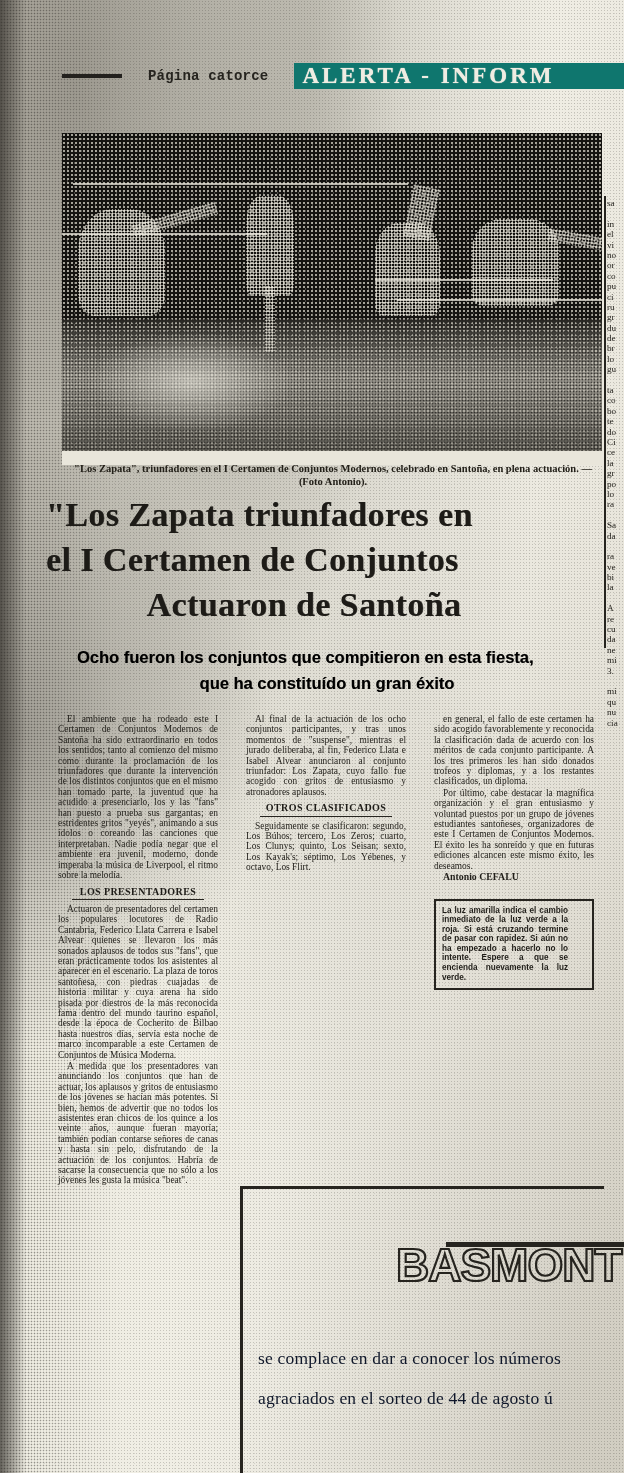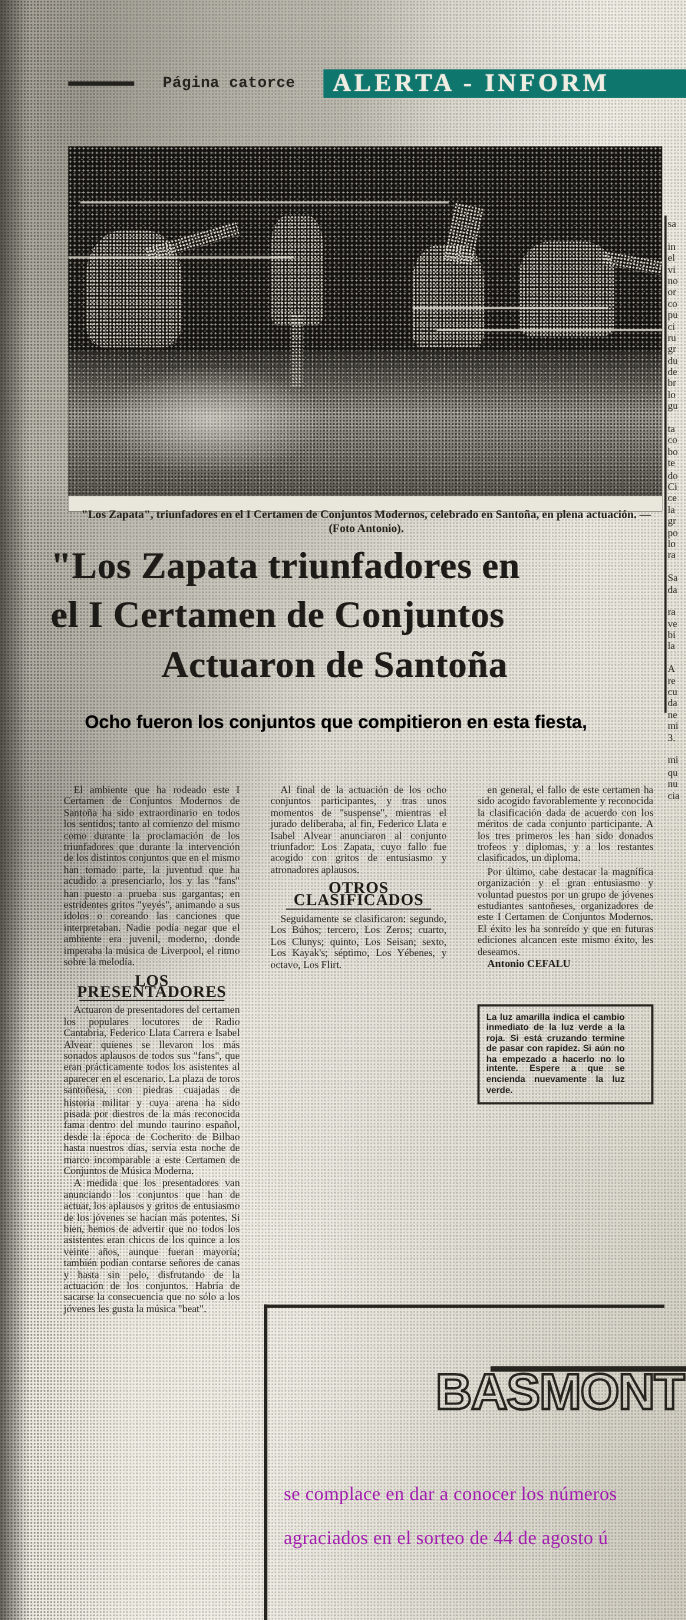--- a/index.html
+++ b/index.html
@@ -178,42 +178,42 @@
     text-align: justify;
     hyphens: auto;
   }
   .col.c1 { margin-right: 12px; }
   .col.c2 { margin-right: 12px; }
   .col p { margin: 0 0 0 0; text-indent: 9px; }
   .col p + p { margin-top: 1px; }
   .col .smallcaps-head {
     font-family: "Liberation Serif", serif;
     font-weight: bold;
-    font-size: 15px;
+    font-size: 10px;
     text-align: center;
     letter-spacing: .4px;
     margin: 6px 0 0 0;
     text-indent: 0;
     color: #1d1b17;
   }
   .col .head-rule {
     border-bottom: 1.6px solid #26241f;
     margin: 2px 14px 4px 14px;
   }
   .byline {
     font-weight: bold;
     font-size: 9.8px;
     margin-top: 7px;
     text-indent: 0;
     padding-right: 14px;
   }
 
   
   #notice-box {
-    margin-top: 30px;
+    margin-top: 16px;
     border: 2.2px solid #26241f;
     padding: 5px 24px 6px 6px;
     font-family: "Liberation Sans", sans-serif;
     font-size: 8.2px;
     line-height: 9.6px;
     font-weight: bold;
     text-align: justify;
     text-indent: 0;
     color: #201e19;
   }
@@ -240,21 +240,21 @@
     white-space: nowrap;
   }
   #ad-logo-bar {
     position: absolute; left: 196px; top: 46px; width: 188px; height: 5px;
     background: #26241f;
   }
   .ad-line {
     position: absolute;
     font-family: "Liberation Serif", serif;
     font-size: 17.5px;
-    color: #a21caf;
+    color: #0f172a;
     white-space: nowrap;
     letter-spacing: .2px;
   }
   #ad-line-1 { left: 8px; top: 152px; }
   #ad-line-2 { left: 8px; top: 192px; }
   #ad-line-3 { left: 54px; top: 232px; }
 
   
   #right-col-rule {
     left: 604px; top: 196px; width: 2px; height: 452px; background: #26241f;
@@ -321,20 +321,21 @@
   <div class="layer" id="photo-caption">"Los Zapata", triunfadores en el I Certamen de Conjuntos Modernos, celebrado en Santoña, en plena actuación. — (Foto Antonio).</div>
 
   <div class="layer" id="headline">
     <div class="l1">"Los Zapata  triunfadores en</div>
     <div class="l2">el I Certamen de Conjuntos</div>
     <div class="l3">Actuaron de Santoña</div>
   </div>
 
   <div class="layer" id="subheadline">
     <div class="sl1">Ocho fueron los conjuntos que compitieron en esta fiesta,</div>
+    <div class="sl2">que ha constituído un gran éxito</div>
   </div>
 
   <div class="layer" id="body-cols">
 
     <div class="col c1">
       <p>El ambiente que ha rodeado este I Certamen de Conjuntos Modernos de Santoña ha sido extraordinario en todos los sentidos; tanto al comienzo del mismo como durante la proclamación de los triunfadores que durante la intervención de los distintos conjuntos que en el mismo han tomado parte, la juventud que ha acudido a presenciarlo, los y las "fans" han puesto a prueba sus gargantas; en estridentes gritos "yeyés", animando a sus ídolos o coreando las canciones que interpretaban. Nadie podía negar que el ambiente era juvenil, moderno, donde imperaba la música de Liverpool, el ritmo sobre la melodía.</p>
       <p class="smallcaps-head">LOS PRESENTADORES</p>
       <div class="head-rule"></div>
       <p>Actuaron de presentadores del certamen los populares locutores de Radio Cantabria, Federico Llata Carrera e Isabel Alvear quienes se llevaron los más sonados aplausos de todos sus "fans", que eran prácticamente todos los asistentes al aparecer en el escenario. La plaza de toros santoñesa, con piedras cuajadas de historia militar y cuya arena ha sido pisada por diestros de la más reconocida fama dentro del mundo taurino español, desde la época de Cocherito de Bilbao hasta nuestros días, servía esta noche de marco incomparable a este Certamen de Conjuntos de Música Moderna.</p>
       <p>A medida que los presentadores van anunciando los conjuntos que han de actuar, los aplausos y gritos de entusiasmo de los jóvenes se hacían más potentes. Si bien, hemos de advertir que no todos los asistentes eran chicos de los quince a los veinte años, aunque fueran mayoría; también podían contarse señores de canas y hasta sin pelo, disfrutando de la actuación de los conjuntos. Habría de sacarse la consecuencia que no sólo a los jóvenes les gusta la música "beat".</p>

